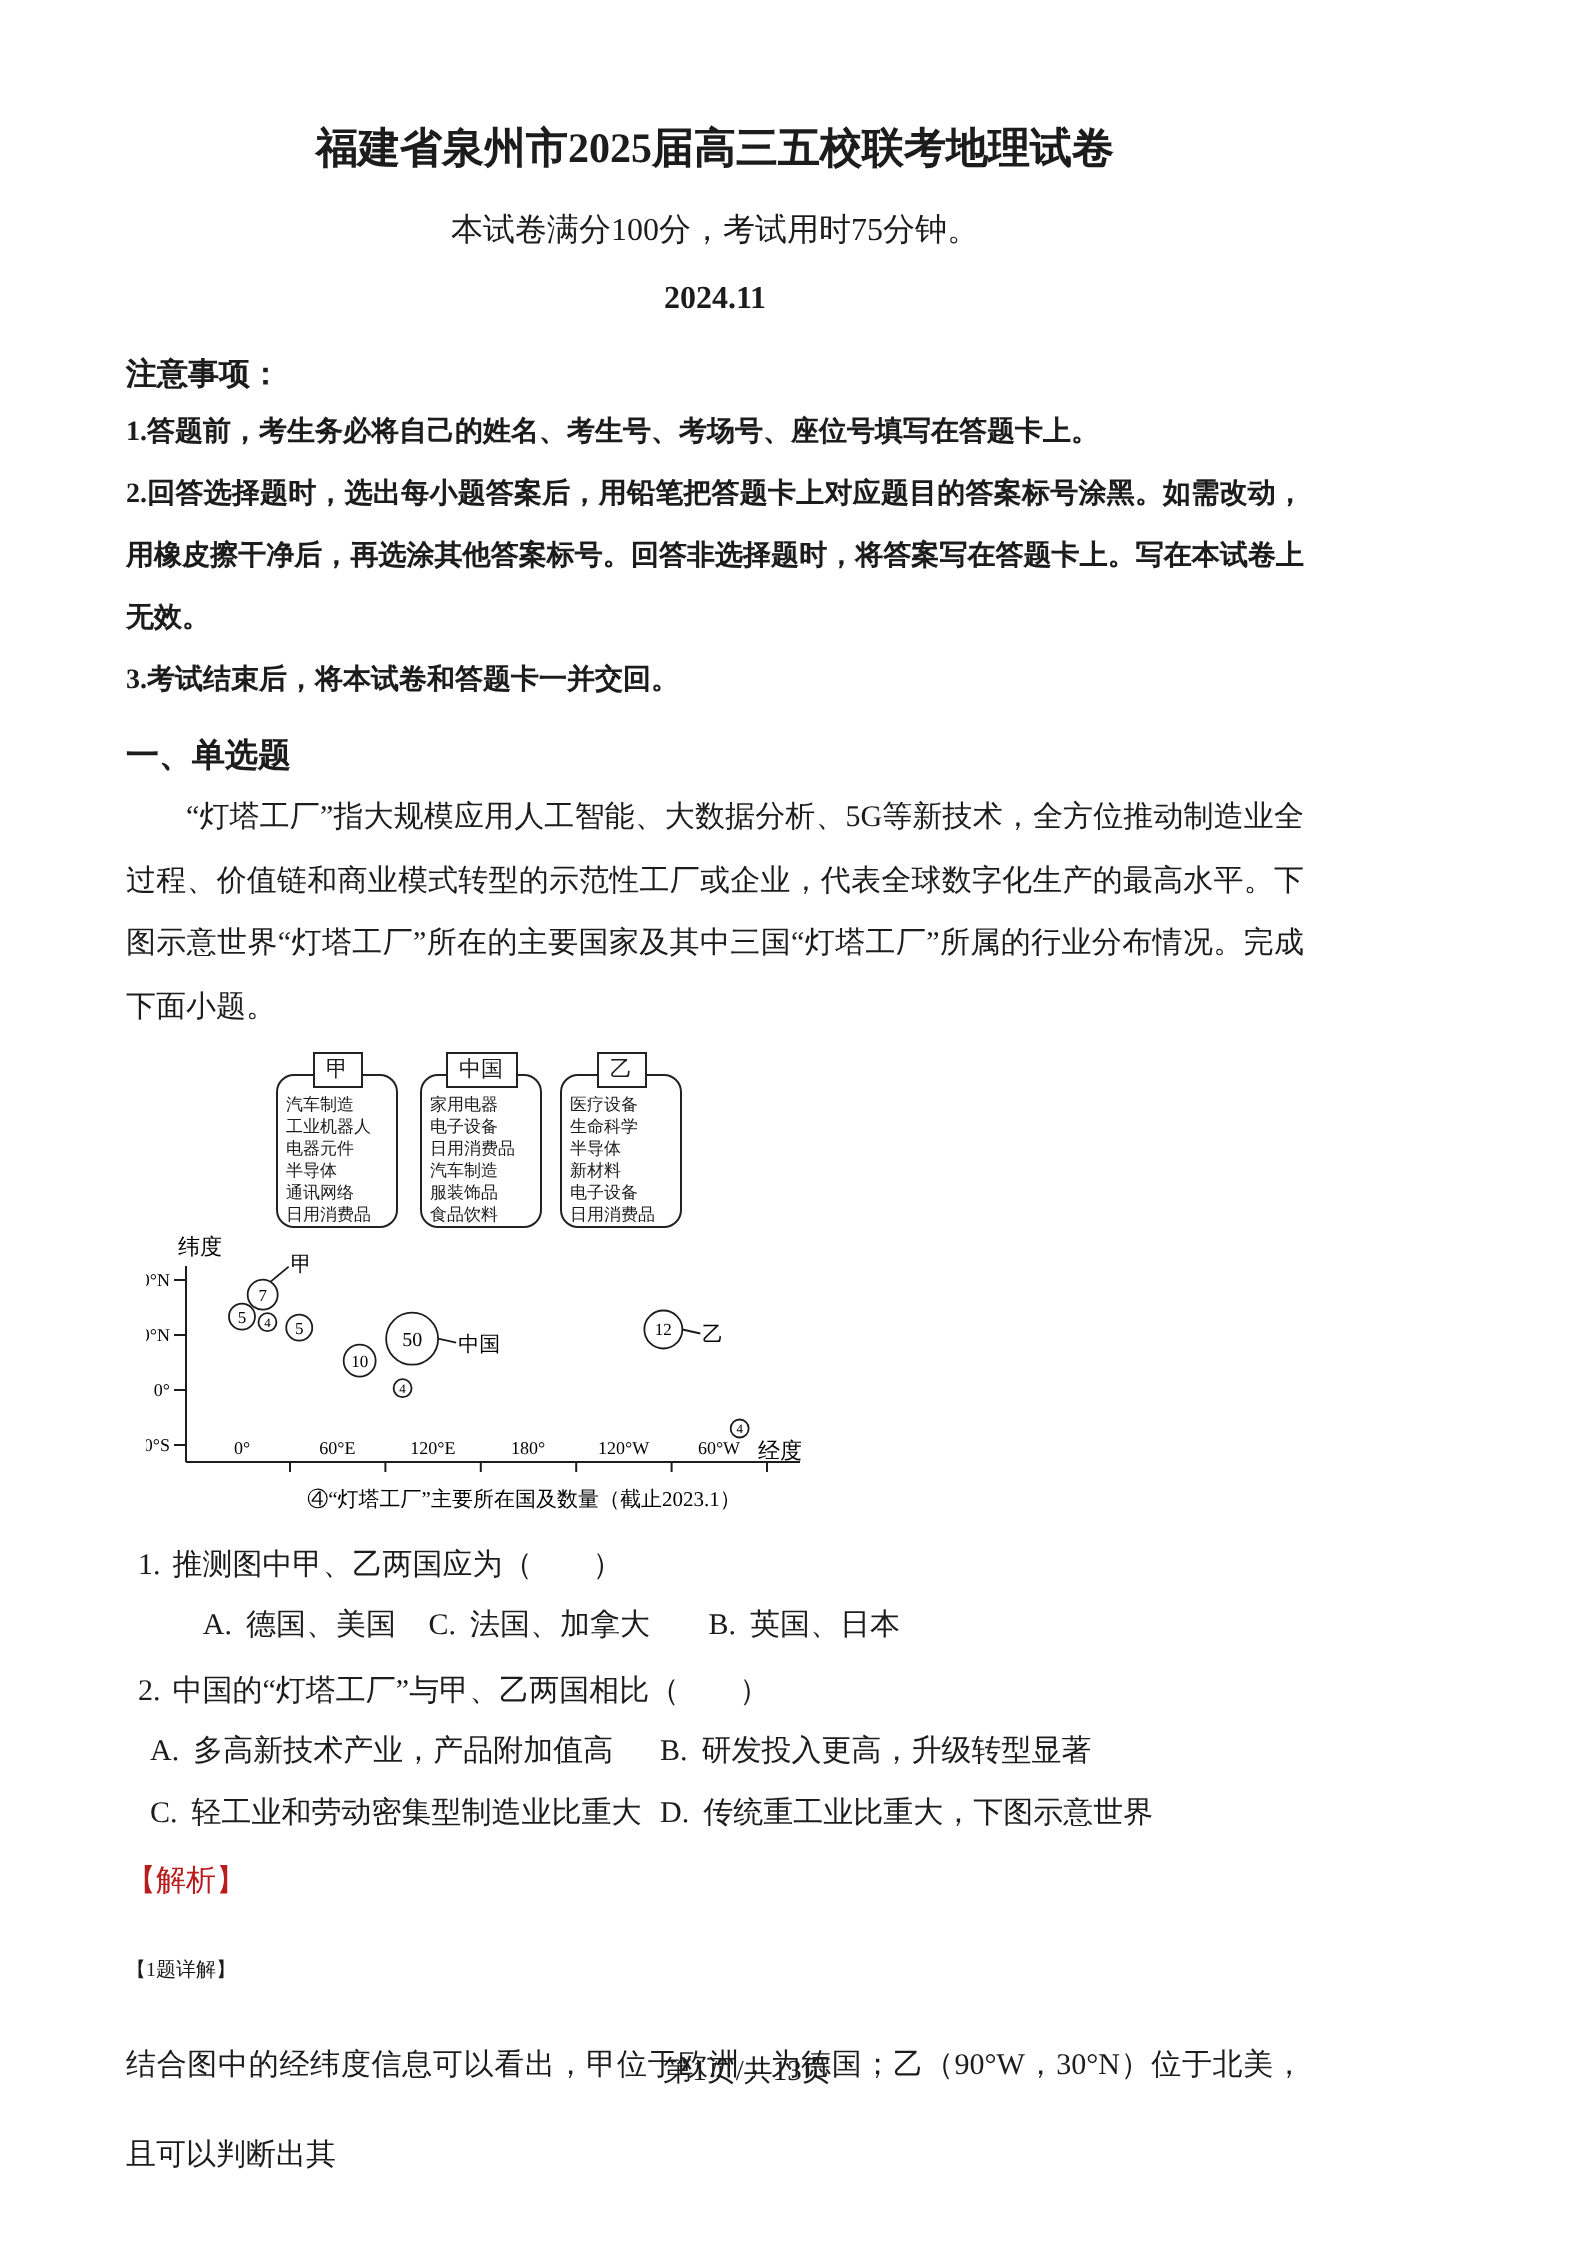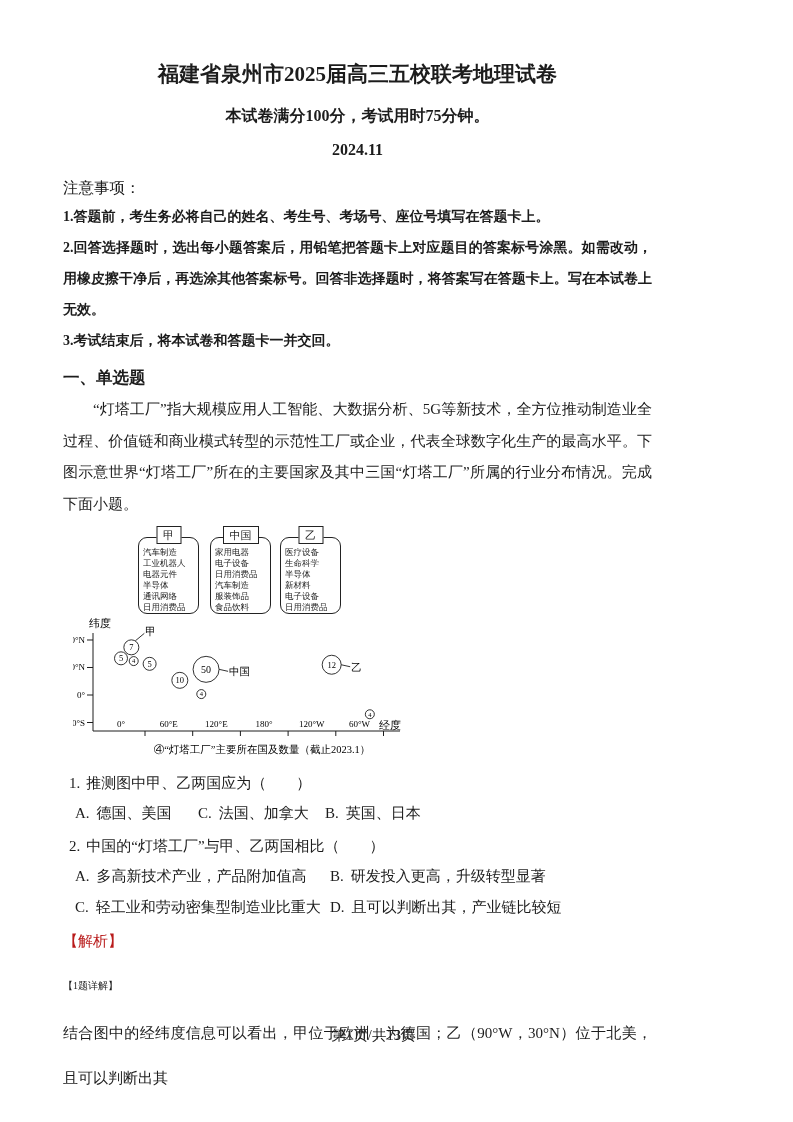--- a/index.html
+++ b/index.html
@@ -3,23 +3,23 @@
 <meta charset="utf-8">
 <style>
   * { box-sizing: border-box; }
   html,body { margin:0; padding:0; background:#fff; }
   .page {
     position:relative; width:715px; height:1122px; background:#fff;
     font-family:"Liberation Serif", serif; color:#1c1c1c; overflow:hidden;
   }
   .content { padding:0 63px; }
   .doc-title { font-size:21px; font-weight:bold; text-align:center; margin:0; padding-top:58px; line-height:32px; }
-  .doc-subtitle { font-size:16px; font-weight:bold; text-align:center; margin:14px 0 0; line-height:24px; }
+  .doc-subtitle { font-size:16px; font-weight:normal; text-align:center; margin:14px 0 0; line-height:24px; }
   .doc-date { font-size:16px; font-weight:bold; text-align:center; margin:10px 0 0; line-height:24px; }
-  .notice-heading { font-size:15.5px; font-weight:normal; margin:13px 0 0; line-height:26px; }
+  .notice-heading { font-size:15.5px; font-weight:bold; margin:13px 0 0; line-height:26px; }
   [data-name="notice-list"] p { font-size:14px; font-weight:bold; margin:0; line-height:31px; text-align:justify; }
   .section-heading { font-size:16.5px; font-weight:bold; margin:8px 0 0; line-height:27px; }
   .passage { font-size:15px; margin:3px 0 0; line-height:31.5px; text-indent:2em; text-align:justify; }
   .figure { position:relative; height:243px; margin-top:3px; }
   .ind-box {
     position:absolute; top:14px; width:61px; height:77px;
     border:1px solid #222; border-radius:9px; background:#fff;
     font-size:8.5px; line-height:11px; padding:9px 1px 0 4px;
   }
   .ind-box .tab {
@@ -27,21 +27,21 @@
     border:1px solid #222; background:#fff; padding:0 6px; font-size:11px;
     line-height:16px; white-space:nowrap;
   }
   .ind-box:nth-of-type(1) { left:75px; }
   .ind-box:nth-of-type(2) { left:147px; }
   .ind-box:nth-of-type(3) { left:217px; }
   .chart-svg { position:absolute; left:10px; top:90px; width:345px; height:148px; }
   .qblock { font-size:15px; line-height:30px; padding-left:6px; margin-top:2px; }
   .qstem .qnum { margin-right:6px; }
   .opts { display:grid; font-size:15px; line-height:31px; padding-left:6px; }
-  .opts.cols4 { grid-template-columns:123px 127px 125px auto; }
+  .opts.cols4 { grid-template-columns:123px 127px 125px auto;text-align:right; }
   .opts.cols2 { grid-template-columns:255px auto; }
   .olab { margin-right:7px; }
   .ansline { font-size:15px; line-height:30px; margin-top:6px; }
   .ansline .v1 { margin-left:2px; }
   .ansline .v2 { margin-left:38px; }
   .tagline { font-size:15px; line-height:30px; margin-top:3px; }
   .expl-heading { font-size:10px; line-height:30px; margin-top:3px; }
   .expl-text { font-size:15px; line-height:45px; margin-top:2px; text-align:justify; }
   .footer { position:absolute; top:1026px; left:16px; width:100%; text-align:center; font-size:14.5px; }
   svg text { font-family:"Liberation Serif", serif; }
@@ -161,21 +161,21 @@
           <div data-name="option"><span class="olab">B.</span><span>英国、日本</span></div>
         </div>
     </div>
 
     <div class="qblock" data-name="question-2">
       <div class="qstem" data-name="question-2-stem"><span class="qnum" data-name="question-number">2.</span><span data-name="question-text">中国的“灯塔工厂”与甲、乙两国相比（　　）</span></div>
       <div class="opts cols2" data-name="options-grid">
           <div data-name="option"><span class="olab">A.</span><span>多高新技术产业，产品附加值高</span></div>
           <div data-name="option"><span class="olab">B.</span><span>研发投入更高，升级转型显著</span></div>
           <div data-name="option"><span class="olab">C.</span><span>轻工业和劳动密集型制造业比重大</span></div>
-          <div data-name="option"><span class="olab">D.</span><span>且可以判断出其，产业链比较短</span></div>
+          <div data-name="option"><span class="olab">D.</span><span>传统重工业比重大，下图示意世界</span></div>
         </div>
     </div>
 
     <p class="tagline blue" data-name="analysis-tag" style="color: #b91c1c;">【解析】</p>
     <p class="expl-heading" data-name="explanation-heading">【1题详解】</p>
     <p class="expl-text" data-name="explanation-text">结合图中的经纬度信息可以看出，甲位于欧洲，为德国；乙（90°W，30°N）位于北美，且可以判断出其</p>
 
   </div>
   <div class="footer" data-name="page-number">第1页/共13页</div>
 </div>

